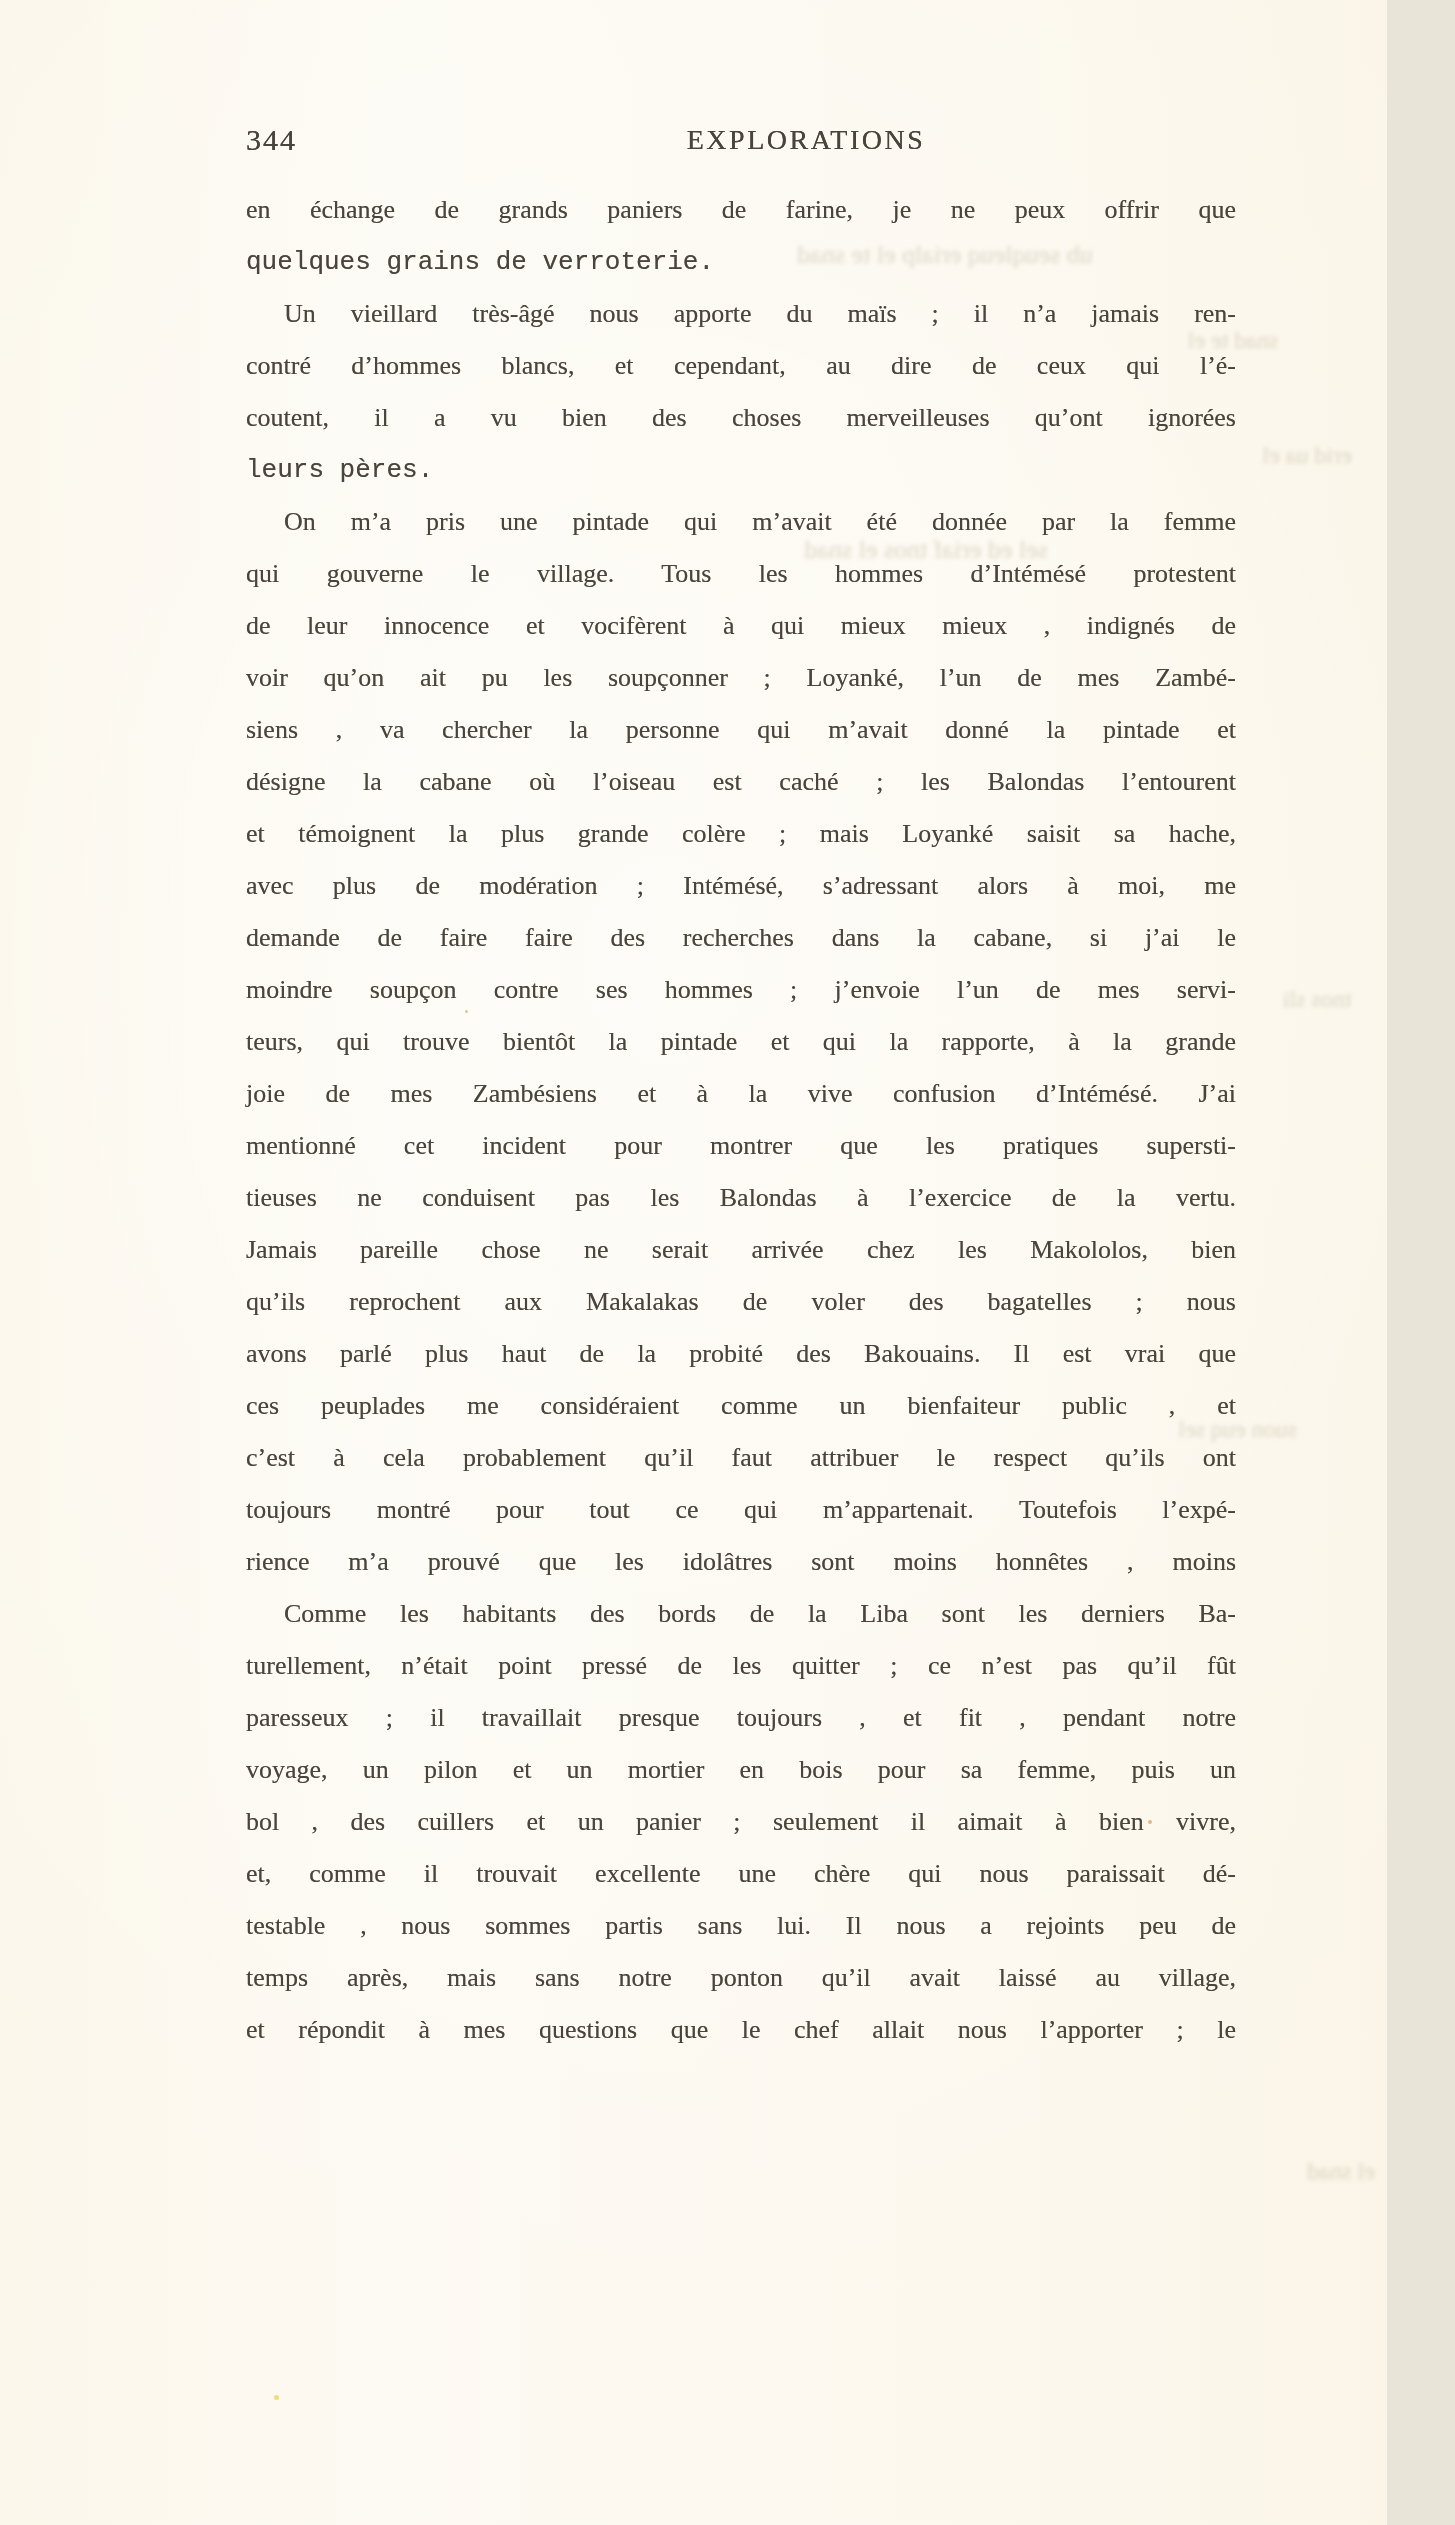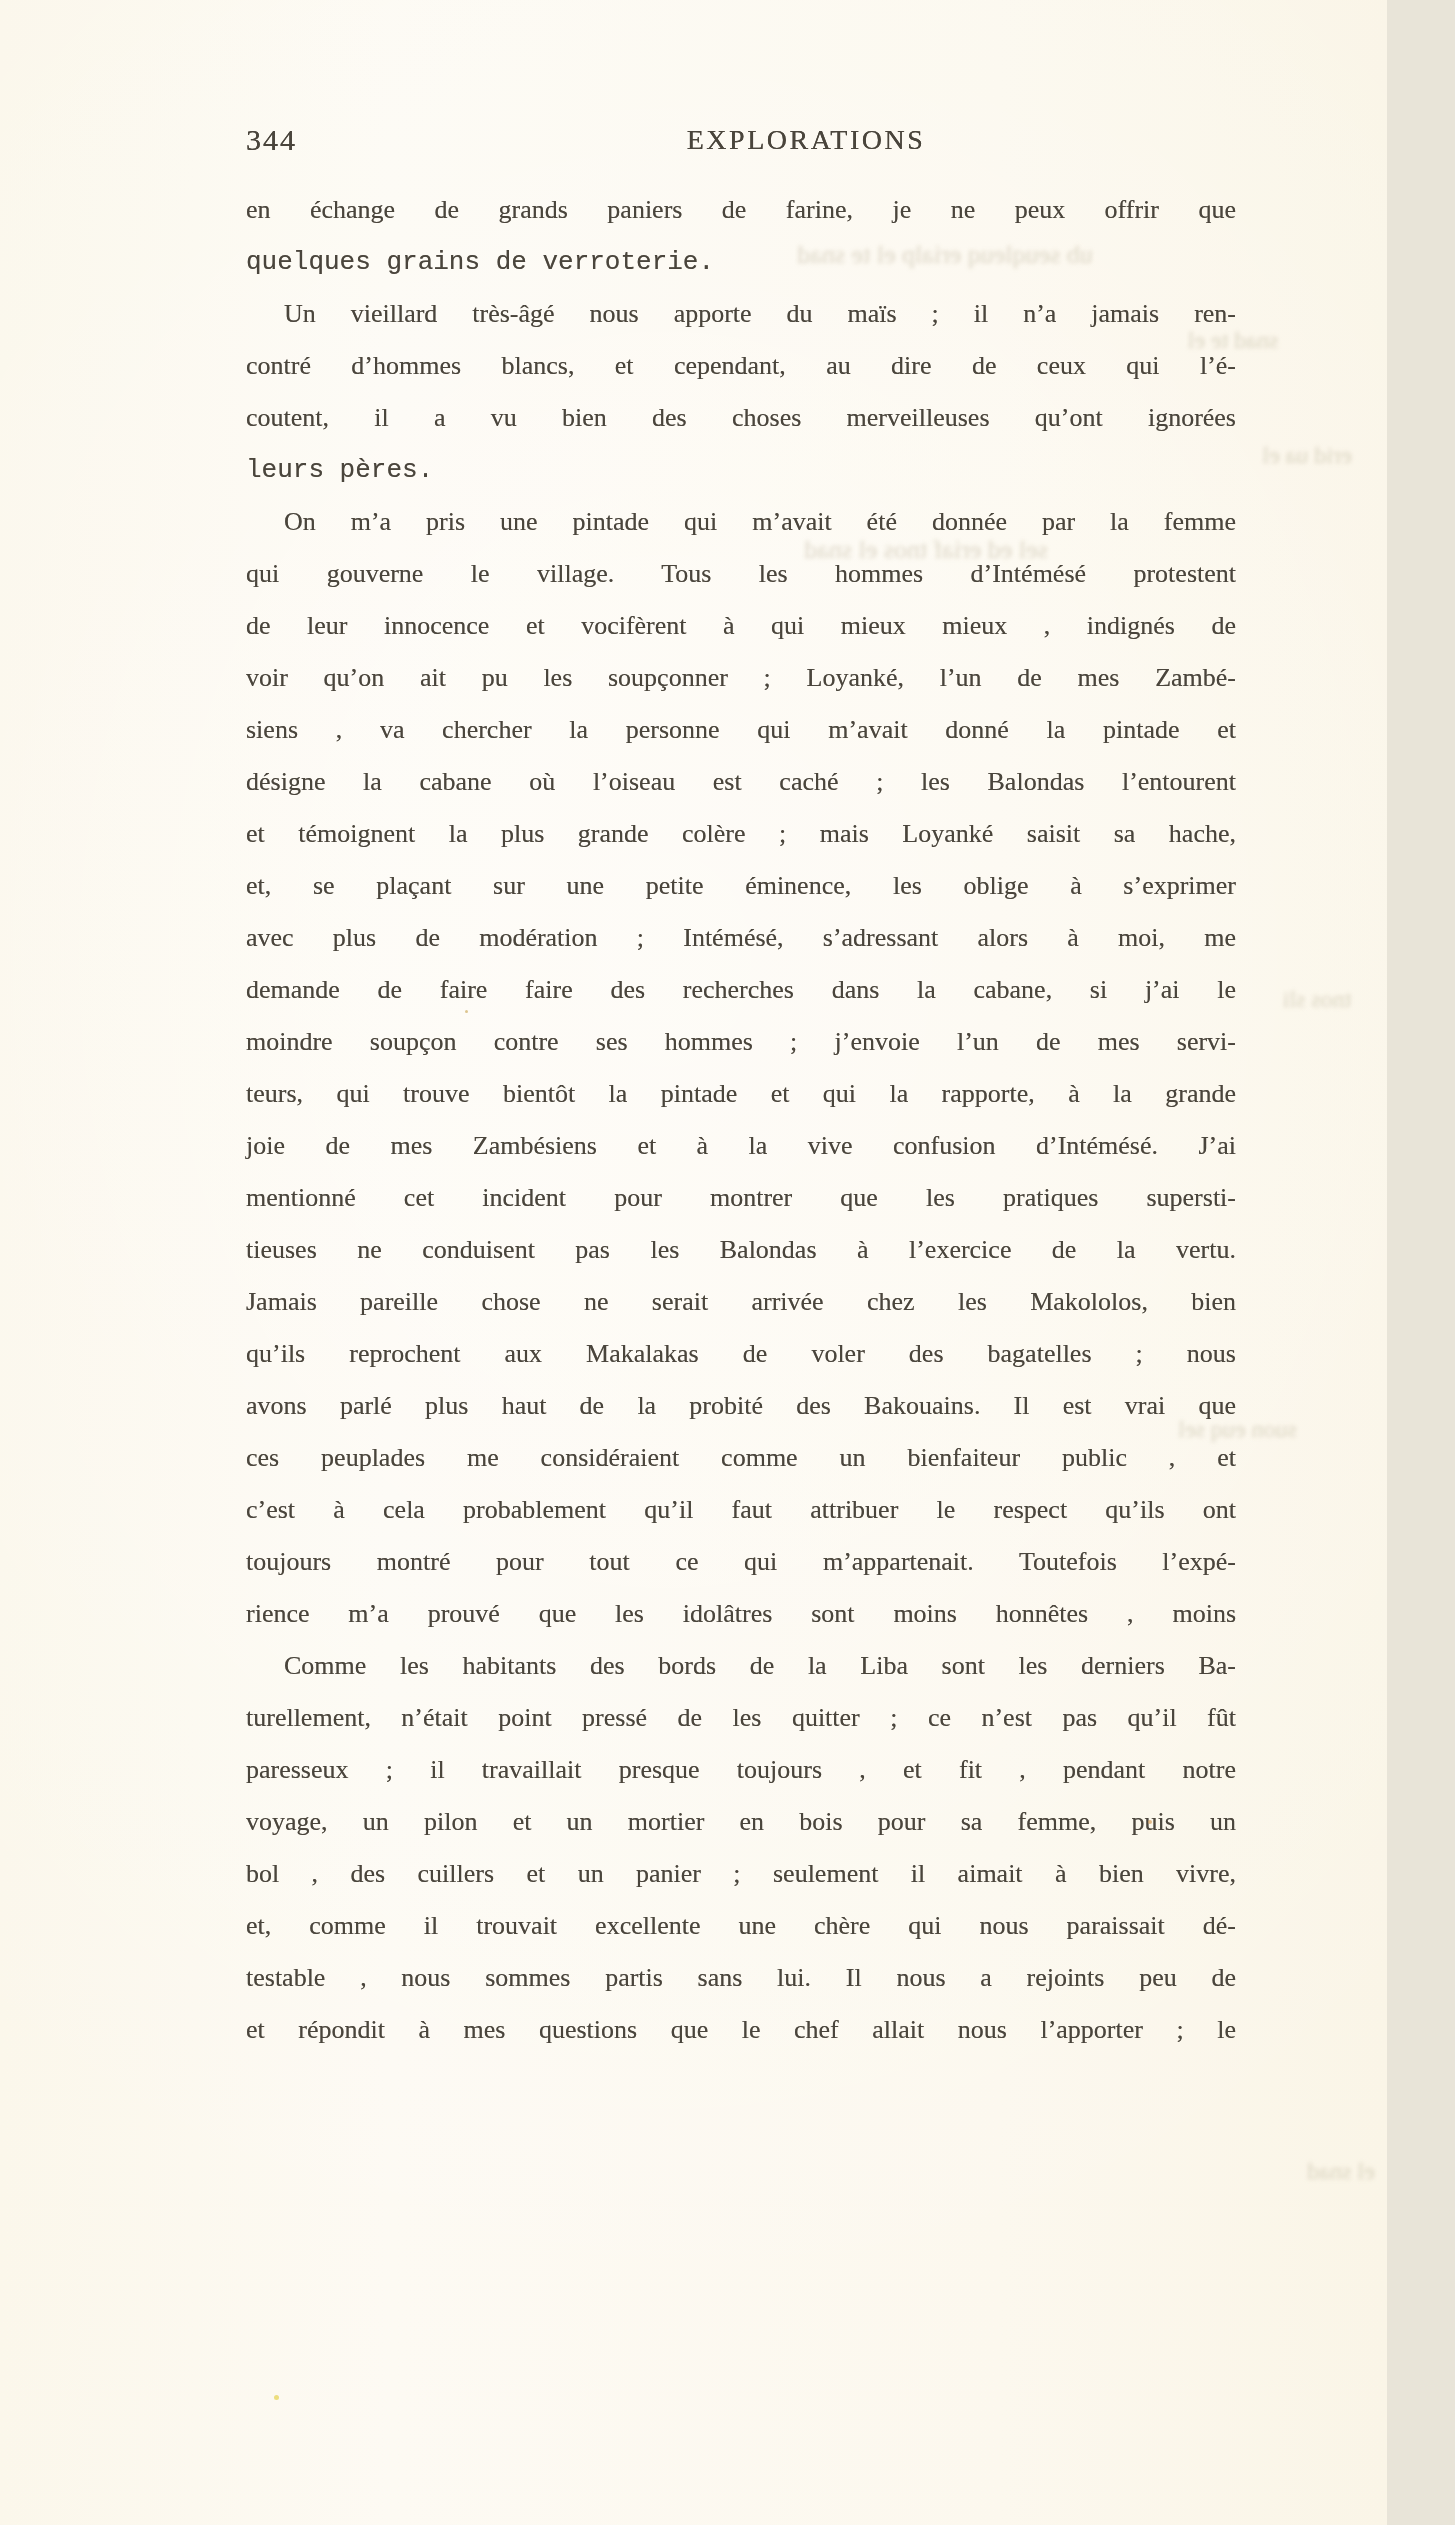--- a/index.html
+++ b/index.html
@@ -103,21 +103,20 @@
           <div class="line endline" style="">leurs pères.</div>
         </div>
         <div class="para">
           <div class="line indent" style="">On m’a pris une pintade qui m’avait été donnée par la femme</div>
           <div class="line" style="">qui gouverne le village. Tous les hommes d’Intémésé protestent</div>
           <div class="line" style="">de leur innocence et vocifèrent à qui mieux mieux , indignés de</div>
           <div class="line" style="">voir qu’on ait pu les soupçonner ; Loyanké, l’un de mes Zambé-</div>
           <div class="line" style="">siens , va chercher la personne qui m’avait donné la pintade et</div>
           <div class="line" style="">désigne la cabane où l’oiseau est caché ; les Balondas l’entourent</div>
           <div class="line" style="">et témoignent la plus grande colère ; mais Loyanké saisit sa hache,</div>
-          <div class="line" style="">et, se plaçant sur une petite éminence, les oblige à s’exprimer</div>
           <div class="line" style="">avec plus de modération ; Intémésé, s’adressant alors à moi, me</div>
           <div class="line" style="">demande de faire faire des recherches dans la cabane, si j’ai le</div>
           <div class="line" style="">moindre soupçon contre ses hommes ; j’envoie l’un de mes servi-</div>
           <div class="line" style="">teurs, qui trouve bientôt la pintade et qui la rapporte, à la grande</div>
           <div class="line" style="">joie de mes Zambésiens et à la vive confusion d’Intémésé. J’ai</div>
           <div class="line" style="">mentionné cet incident pour montrer que les pratiques supersti-</div>
           <div class="line" style="">tieuses ne conduisent pas les Balondas à l’exercice de la vertu.</div>
           <div class="line" style="">Jamais pareille chose ne serait arrivée chez les Makololos, bien</div>
           <div class="line" style="">qu’ils reprochent aux Makalakas de voler des bagatelles ; nous</div>
           <div class="line" style="">avons parlé plus haut de la probité des Bakouains. Il est vrai que</div>
@@ -127,20 +126,21 @@
           <div class="line" style="">rience m’a prouvé que les idolâtres sont moins honnêtes , moins</div>
         </div>
         <div class="para">
           <div class="line indent" style="">Comme les habitants des bords de la Liba sont les derniers Ba-</div>
           <div class="line" style="">turellement, n’était point pressé de les quitter ; ce n’est pas qu’il fût</div>
           <div class="line" style="">paresseux ; il travaillait presque toujours , et fit , pendant notre</div>
           <div class="line" style="">voyage, un pilon et un mortier en bois pour sa femme, puis un</div>
           <div class="line" style="">bol , des cuillers et un panier ; seulement il aimait à bien vivre,</div>
           <div class="line" style="">et, comme il trouvait excellente une chère qui nous paraissait dé-</div>
           <div class="line" style="">testable , nous sommes partis sans lui. Il nous a rejoints peu de</div>
+          <div class="line" style="">temps après, mais sans notre ponton qu’il avait laissé au village,</div>
           <div class="line" style="">et répondit à mes questions que le chef allait nous l’apporter ; le</div>
         </div>
       </div>
   </div>
   <div id="artifact-layer">
       <div class="smudge" style="left: 653px; top: 240px; width: 584px; font-size: 26px;">ub seuqleuq erialp el te snad</div>
       <div class="smudge" style="left: 1119px; top: 327px; width: 228px; font-size: 24px;">snad te el</div>
       <div class="smudge" style="left: 1218px; top: 442px; width: 178px; font-size: 24px;">erid ua el</div>
       <div class="smudge" style="left: 634px; top: 535px; width: 584px; font-size: 26px;">sel ed eriaf tnos el snad</div>
       <div class="smudge" style="left: 1228px; top: 986px; width: 178px; font-size: 24px;">tnos sli</div>

